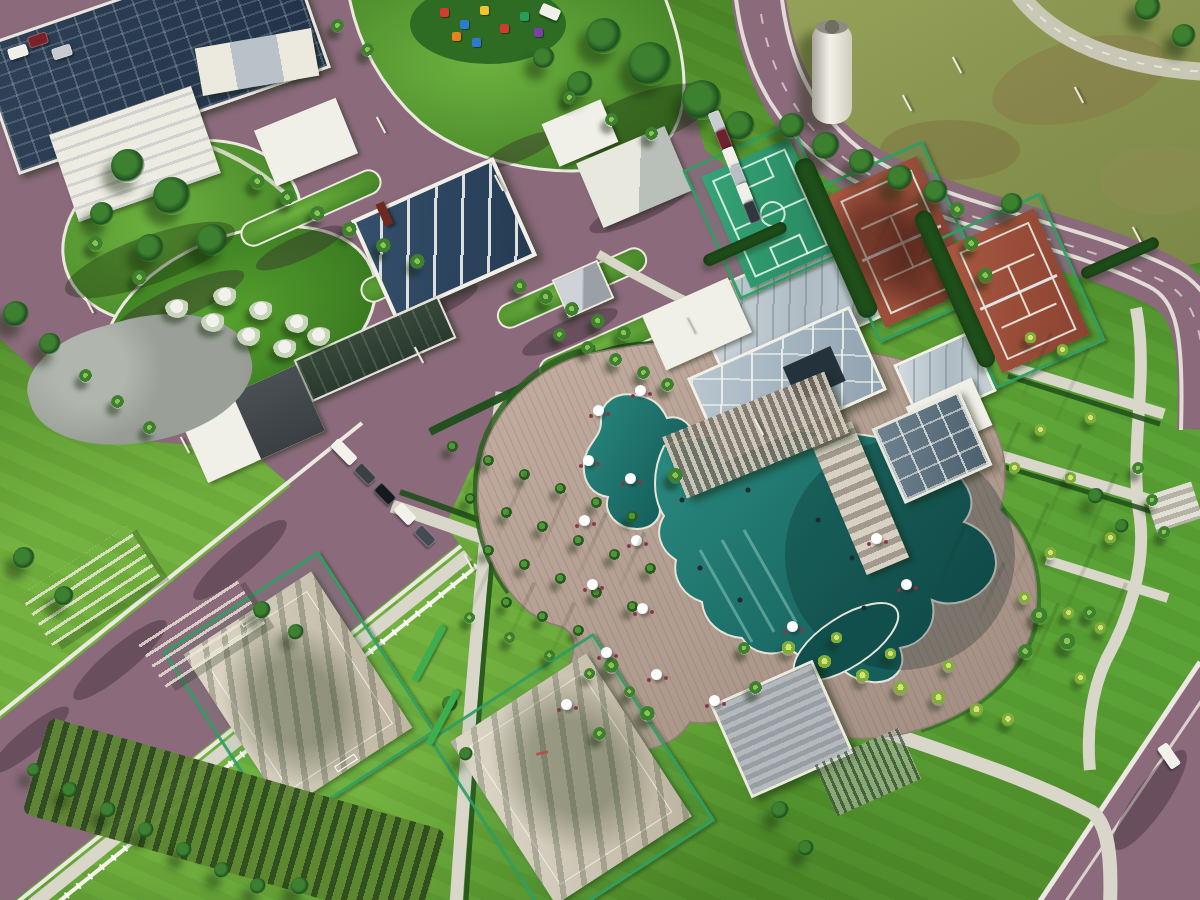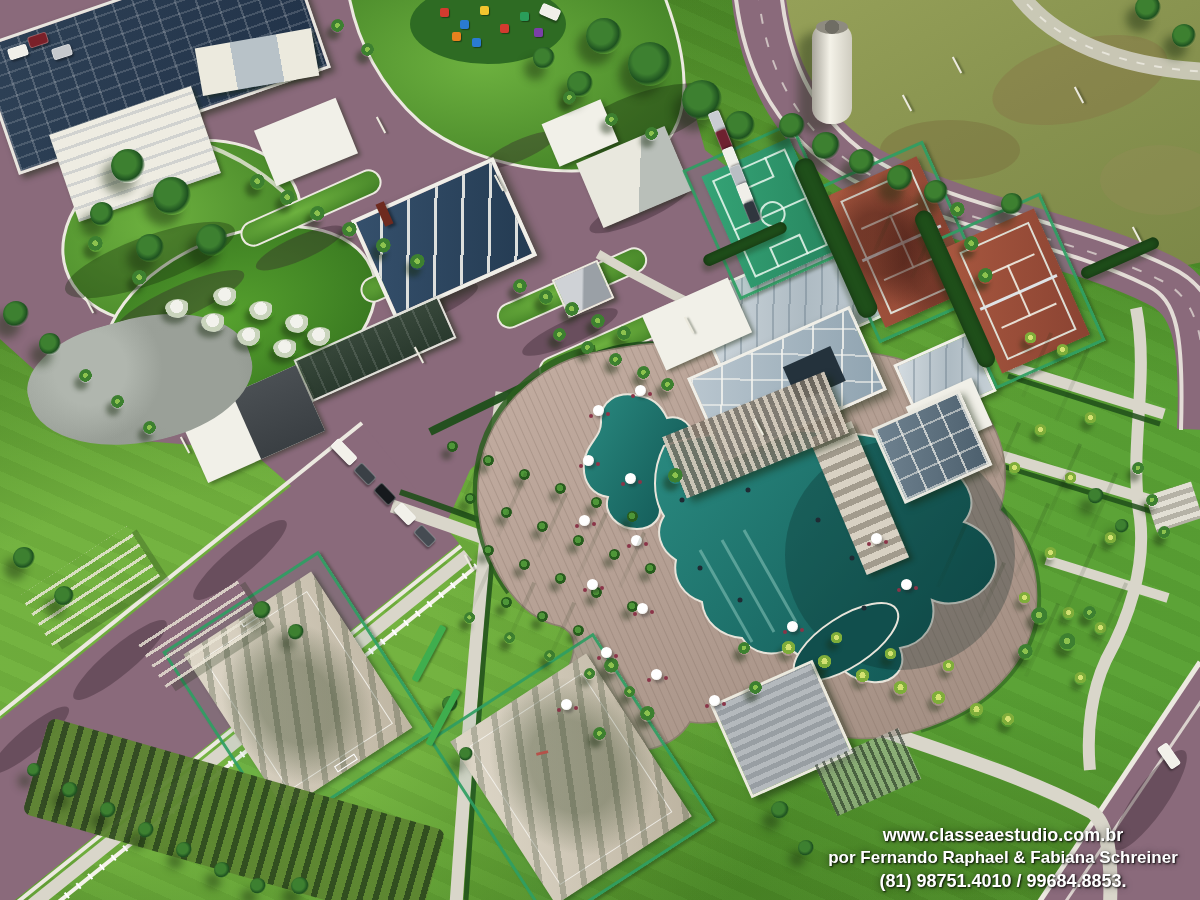--- a/index.html
+++ b/index.html
@@ -490,18 +490,13 @@
       <div class="pg" style="left: 480px; top: 6px; background: rgb(242, 197, 46);"></div>
       <div class="pg" style="left: 500px; top: 24px; background: rgb(210, 59, 47);"></div>
       <div class="pg" style="left: 520px; top: 12px; background: rgb(42, 157, 90);"></div>
       <div class="pg" style="left: 534px; top: 28px; background: rgb(122, 63, 168);"></div>
       <div class="pg" style="left: 452px; top: 32px; background: rgb(232, 130, 30);"></div>
       <div class="pg" style="left: 472px; top: 38px; background: rgb(42, 123, 209);"></div>
       <div class="gfence" style="left: 398px; top: 650px; width: 62px; height: 7px; transform: rotate(-62deg);"></div>
       <div class="gfence" style="left: 412px; top: 714px; width: 62px; height: 7px; transform: rotate(-62deg);"></div>
     </div>
 
-  <div class="wm">
-    <div class="l1">www.classeaestudio.com.br</div>
-    <div class="l2">por Fernando Raphael &amp; Fabiana Schreiner</div>
-    <div class="l3">(81) 98751.4010 / 99684.8853.</div>
-  </div>
 </div>
 
 </body></html>

